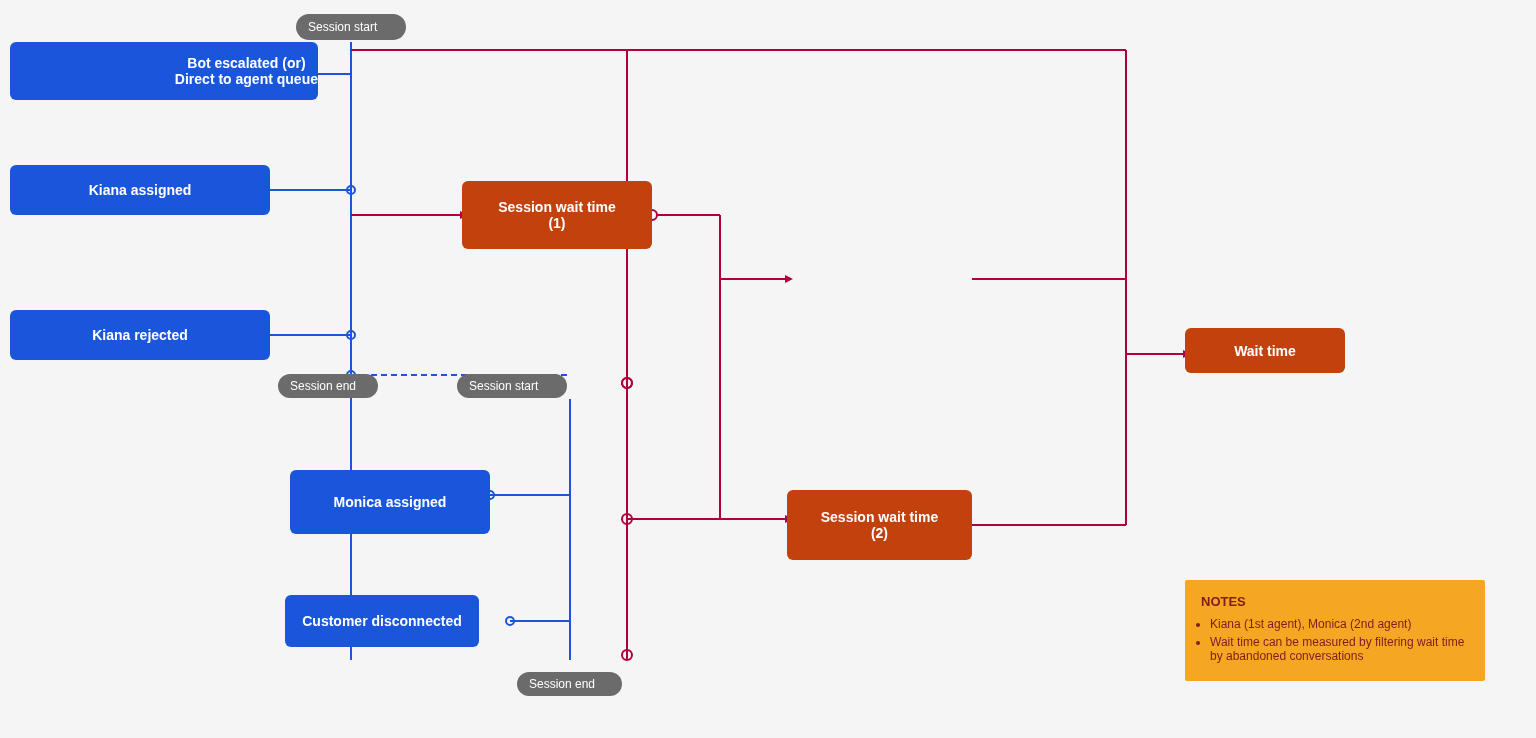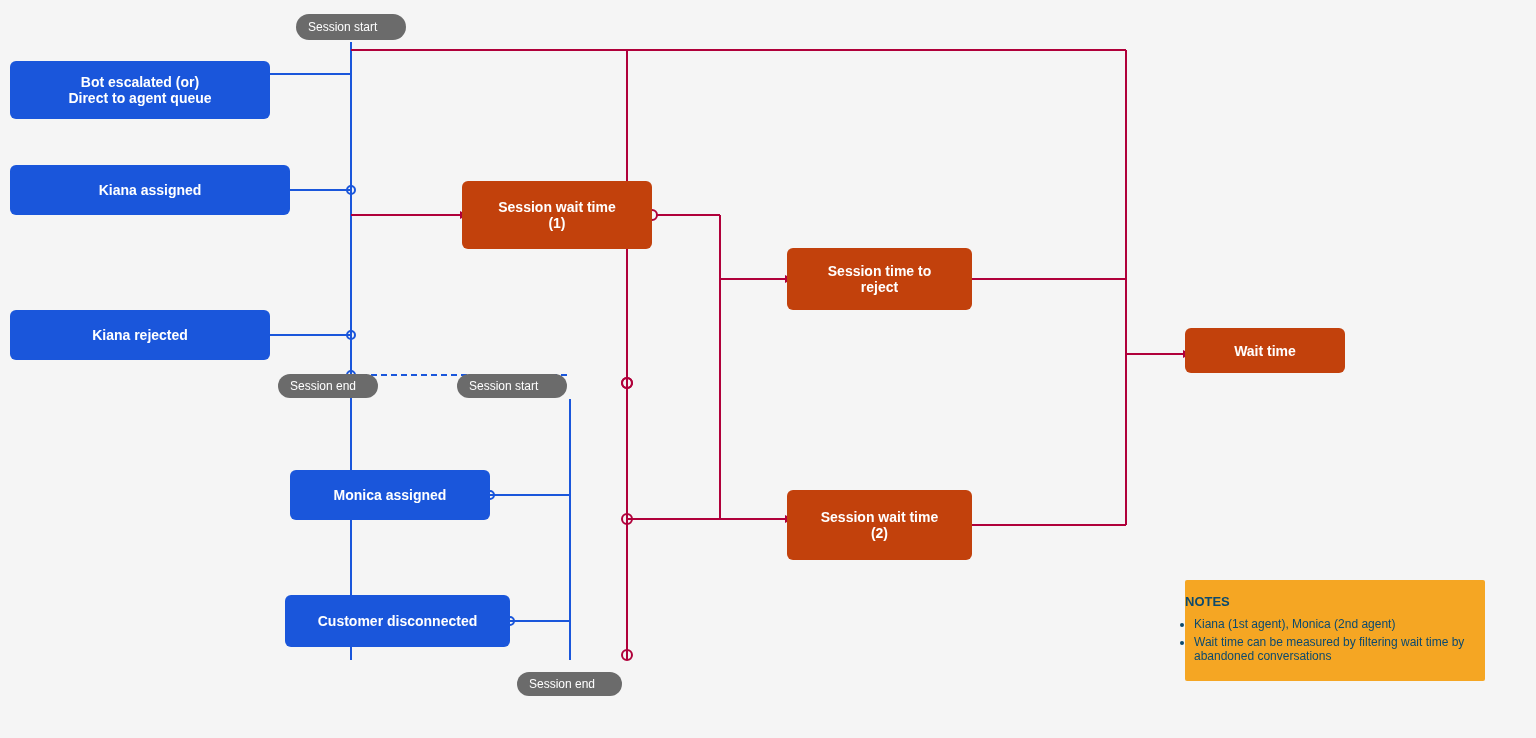--- a/index.html
+++ b/index.html
@@ -41,25 +41,25 @@
       color: white;
       font-weight: normal;
       padding: 4px 12px;
       position: absolute;
       display: flex;
       align-items: center;
     }
     .notes-box {
       position: absolute;
       background: #f5a623;
-      padding: 14px 0;
+      padding: 14px 16px;
       border-radius: 2px;
       width: 290px;
       font-size: 13px;
-      color: #0c4a6e;
+      color: #7f1d1d;
     }
     .notes-box .notes-title {
       font-weight: bold;
       margin-bottom: 8px;
       font-size: 13px;
     }
     .notes-box ul {
       margin-left: 9px;
     }
     .notes-box ul li {
@@ -136,48 +136,44 @@
 
     <circle cx="351" cy="335" r="4" fill="none" stroke="#1a56db" stroke-width="2"></circle>
     <line x1="270" y1="335" x2="351" y2="335" stroke="#1a56db" stroke-width="2"></line>
 
     <circle cx="351" cy="375" r="4" fill="none" stroke="#1a56db" stroke-width="2"></circle>
 
     <line x1="627" y1="50" x2="627" y2="655" stroke="#b0003a" stroke-width="2"></line>
     <circle cx="627" cy="215" r="5" fill="none" stroke="#b0003a" stroke-width="2"></circle>
   </svg>
 
-  <div class="node node-blue" style="left:10px; top:61px; width:260px; height:58px;">
+  <div class="node node-blue" style="left:10px; top:42px; width:308px; height:58px;justify-content:flex-end;">
     <span style="white-space:pre-line;">Bot escalated (or)
 Direct to agent queue</span>
   </div>
 
-  <div class="node node-blue" style="left:10px; top:165px; width:280px; height:50px;">
+  <div class="node node-blue" style="left:10px; top:165px; width:260px; height:50px;">
     <span>Kiana assigned</span>
   </div>
 
   <div class="node node-blue" style="left:10px; top:310px; width:260px; height:50px;">
     <span>Kiana rejected</span>
   </div>
 
   <div class="node node-crimson" style="left:462px; top:181px; width:190px; height:68px;">
     <span style="white-space:pre-line;">Session wait time
 (1)</span>
   </div>
 
-  <div class="node node-crimson" style="left:787px; top:248px; width:185px; height:62px;">
-    <span style="white-space:pre-line;">Session time to
-reject</span>
-  </div>
-
-  <div class="node node-blue" style="left:290px; top:470px; width:200px; height:50px;">
+
+  <div class="node node-blue" style="left:290px; top:470px; width:200px; height:64px;">
     <span>Monica assigned</span>
   </div>
 
-  <div class="node node-blue" style="left:285px; top:595px; width:225px; height:52px;">
+  <div class="node node-blue" style="left:285px; top:595px; width:194px; height:52px;">
     <span>Customer disconnected</span>
   </div>
 
   <div class="node node-crimson" style="left:787px; top:490px; width:185px; height:70px;">
     <span style="white-space:pre-line;">Session wait time
 (2)</span>
   </div>
 
   <div class="node node-crimson" style="left:1185px; top:328px; width:160px; height:45px;">
     <span>Wait time</span>

